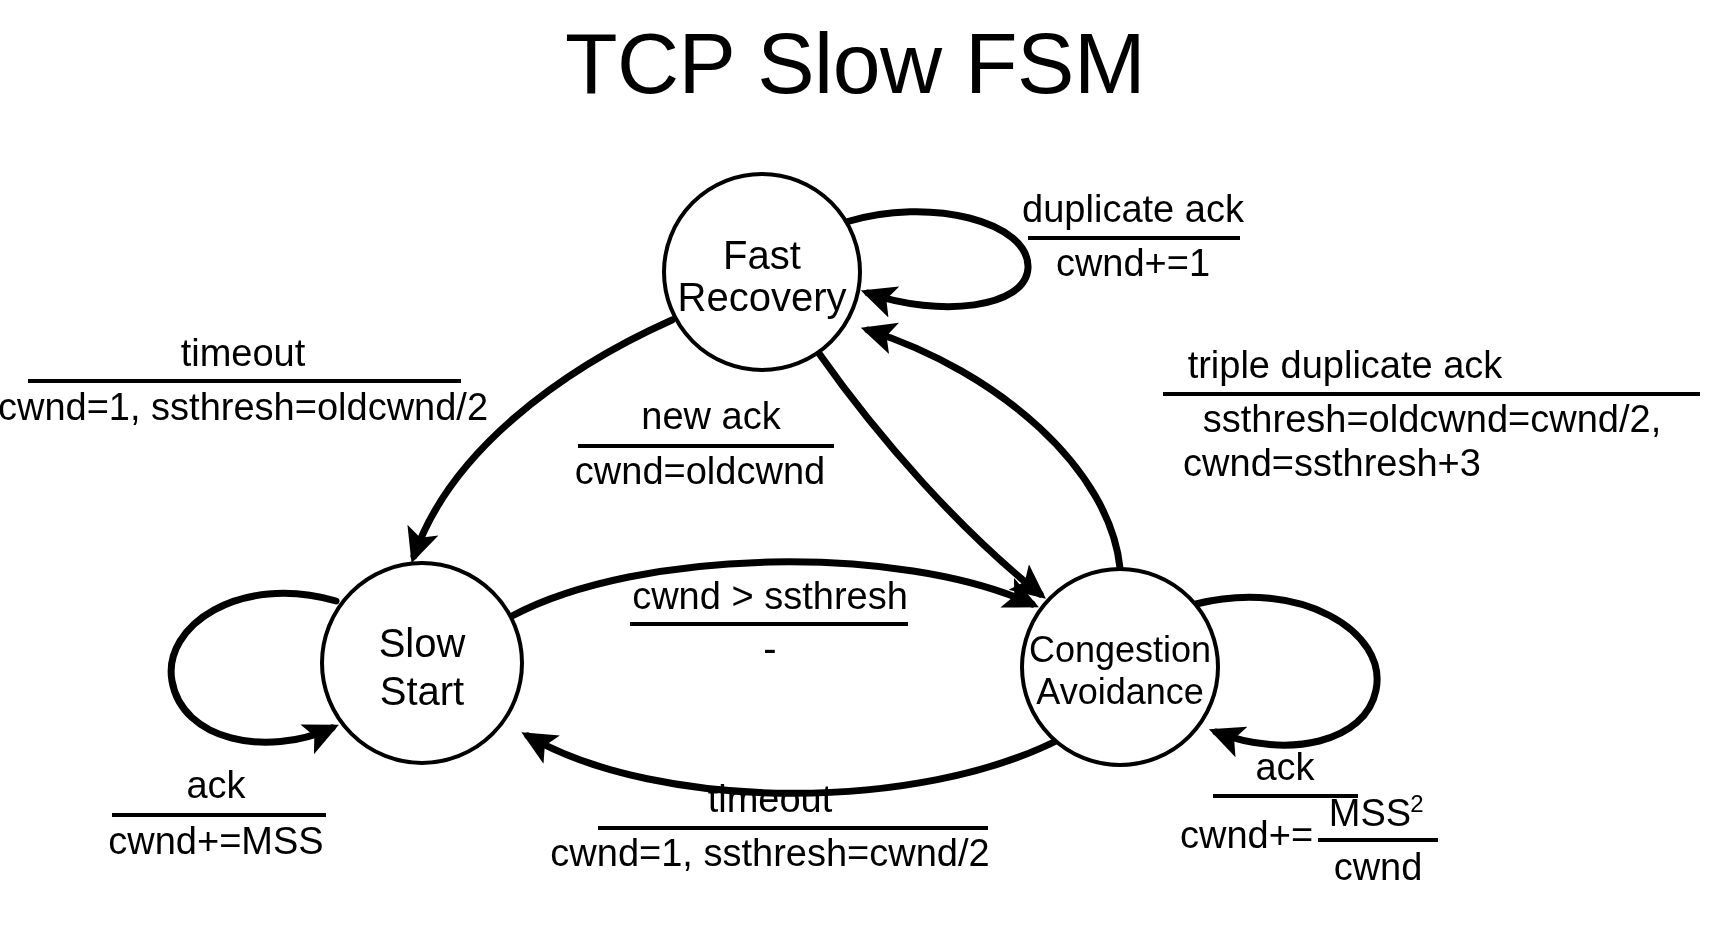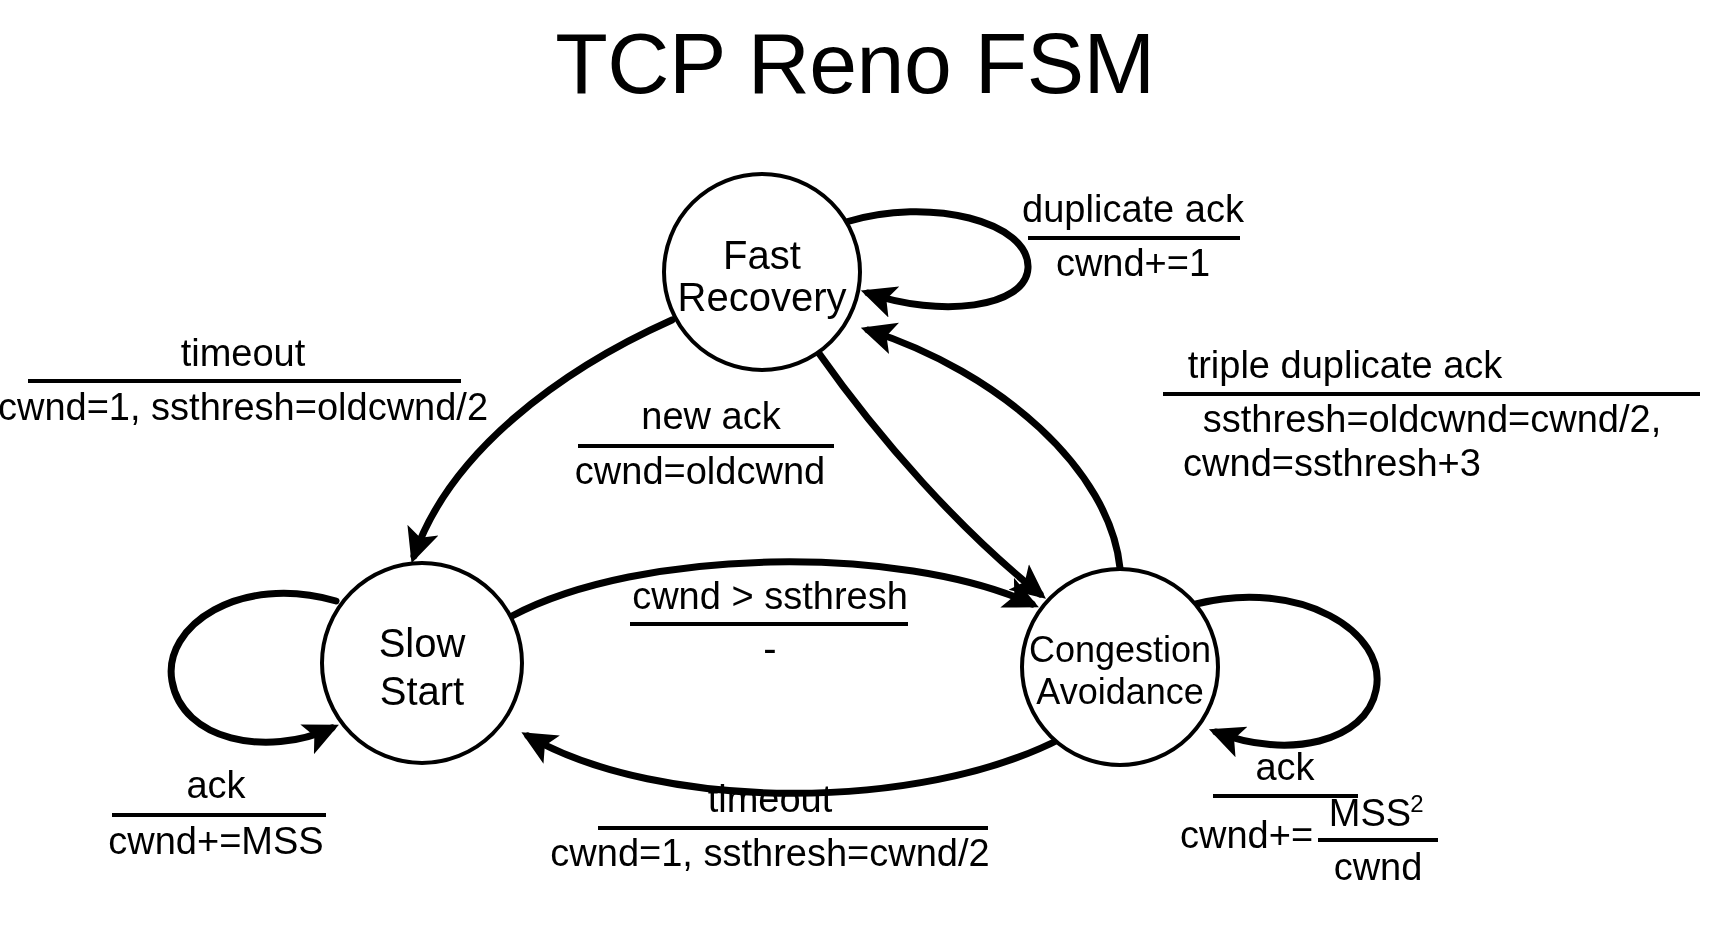--- a/index.html
+++ b/index.html
@@ -79,21 +79,21 @@
   }
   .dash {
     font-size: 40px;
   }
 </style>
 </head>
 <body>
 
 <div id="slide">
 
-  <div id="title">TCP Reno FSM</div>
+  <div id="title">TCP Slow FSM</div>
 
   <svg id="fsm" viewBox="0 0 1710 951">
 
     <defs>
       <marker id="arrow" viewBox="0 0 12 12" refX="9" refY="6" markerWidth="5.2" markerHeight="5.2" orient="auto-start-reverse">
         <path d="M 0 0.6 L 11.5 6 L 0 11.4 L 2.6 6 Z" fill="#000"></path>
       </marker>
     </defs>
 
     <path class="edge" marker-end="url(#arrow)" d="M 846 222 C 930 196, 1030 222, 1028 268 C 1026 308, 940 318, 868 293"></path>

